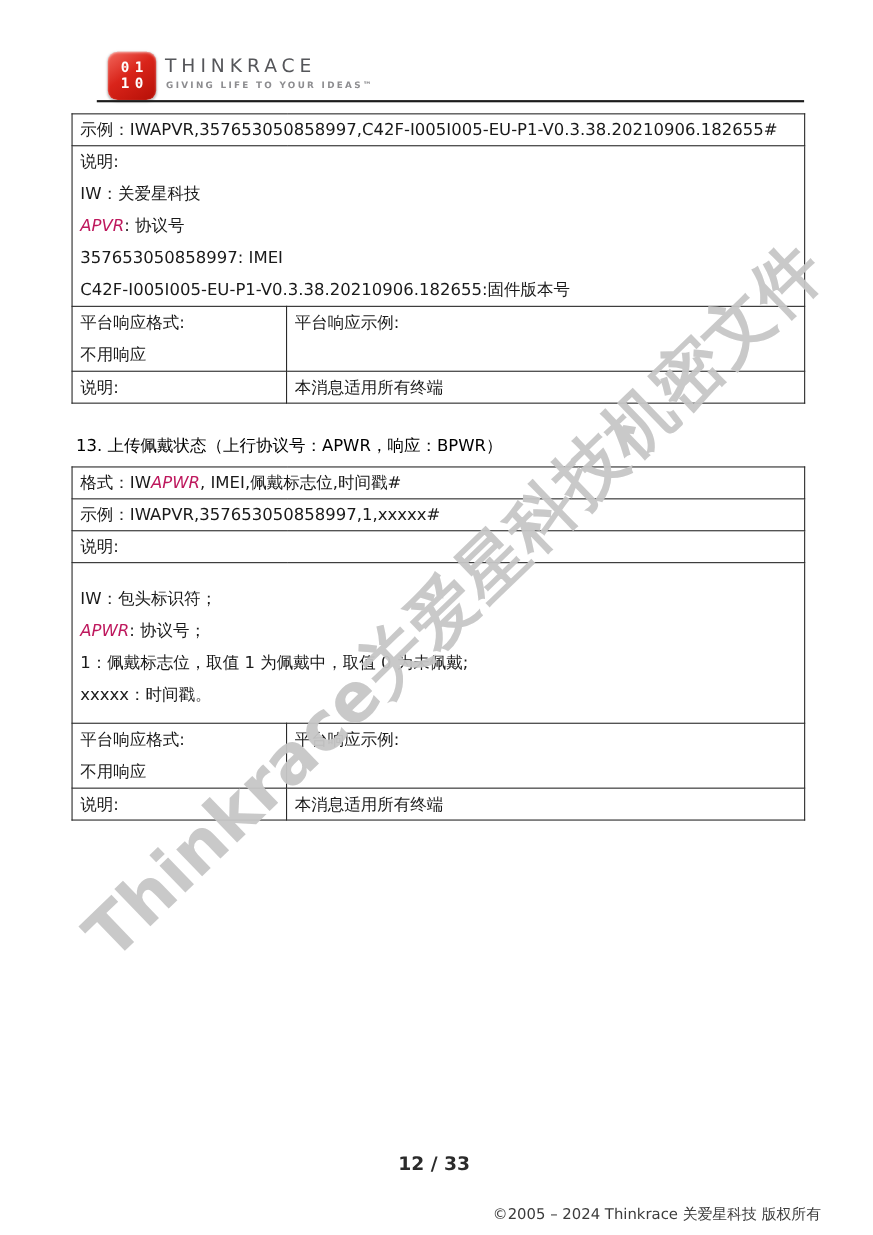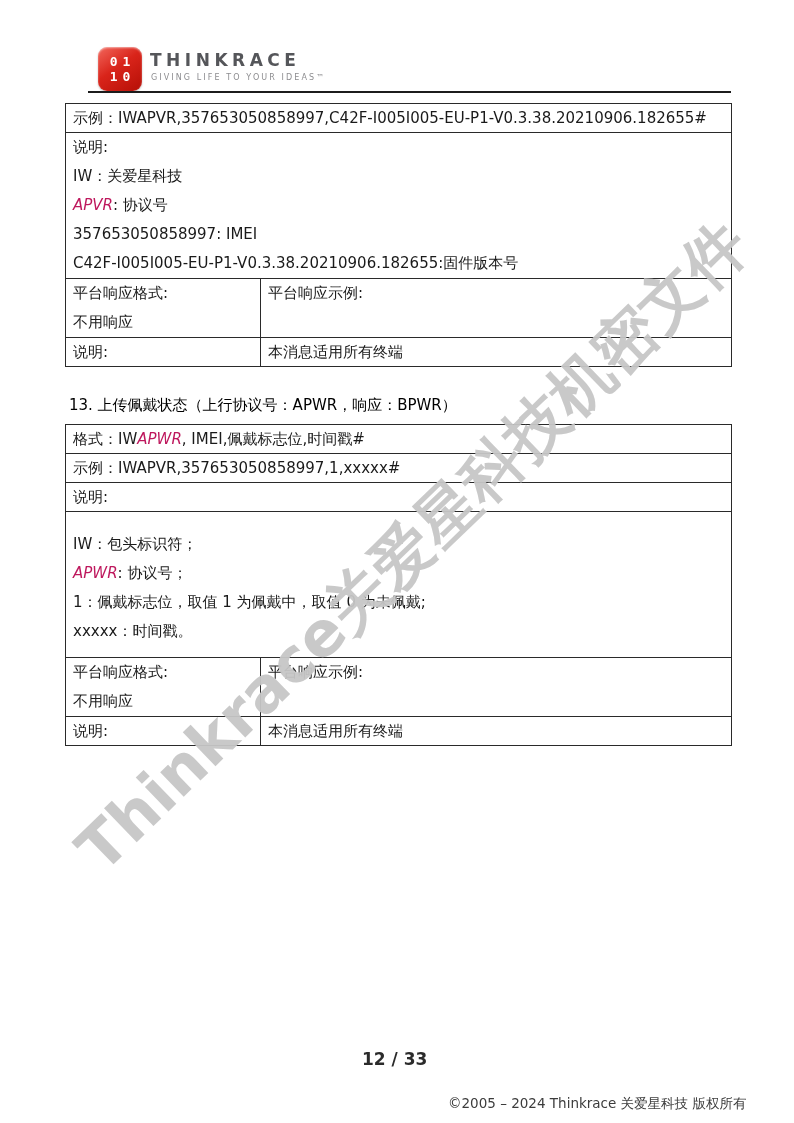--- a/index.html
+++ b/index.html
@@ -13,25 +13,25 @@
     background:linear-gradient(145deg,#f2675c 0%,#d9241a 45%,#b50f06 100%);
     box-shadow:inset 0 1px 2px rgba(255,255,255,.55), 0 1px 2px rgba(0,0,0,.25);
     display:flex;flex-direction:column;justify-content:center;align-items:center;
   }
   .logo-digits{
     color:#fff;font-family:"DejaVu Sans Mono","Liberation Mono",monospace;
     font-weight:bold;font-size:13px;line-height:15px;letter-spacing:5px;
     text-indent:5px;
   }
   .brand{
-    position:absolute;left:150px;top:50px;font-size:17px;font-weight:bold;
+    position:absolute;left:150px;top:50px;font-size:17px;font-weight:normal;
     letter-spacing:4.5px;color:#55565a;
   }
   .tagline{
-    position:absolute;left:151px;top:73px;font-size:8px;letter-spacing:2.1px;color:#8d8d90;
+    position:absolute;left:151px;top:73px;font-size:8px;letter-spacing:2.1px;color:#8d8d90;font-weight:bold;
   }
   .header-rule{position:absolute;left:88px;top:91px;width:643px;height:2px;background:#1c1c1c;}
   
   table.doc-table{
     position:absolute;left:65px;width:666px;border-collapse:collapse;table-layout:fixed;
     font-family:inherit;
   }
   table.doc-table td{
     border:1px solid #2a2a2a;padding:0 7px;font-size:15px;color:#1a1a1a;
     vertical-align:top;overflow:hidden;white-space:nowrap;

